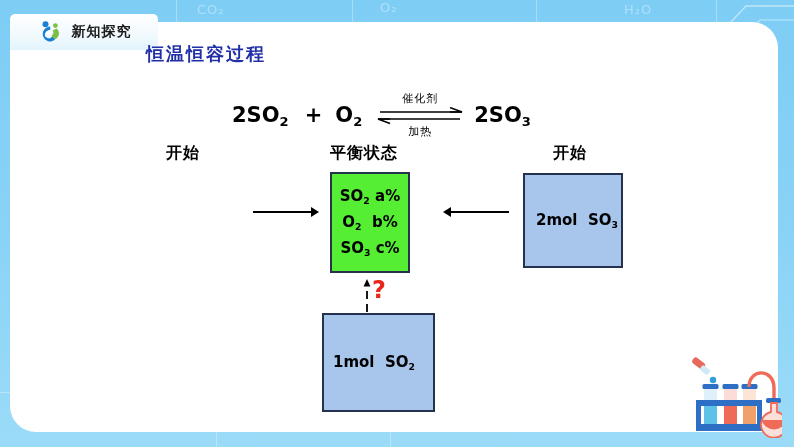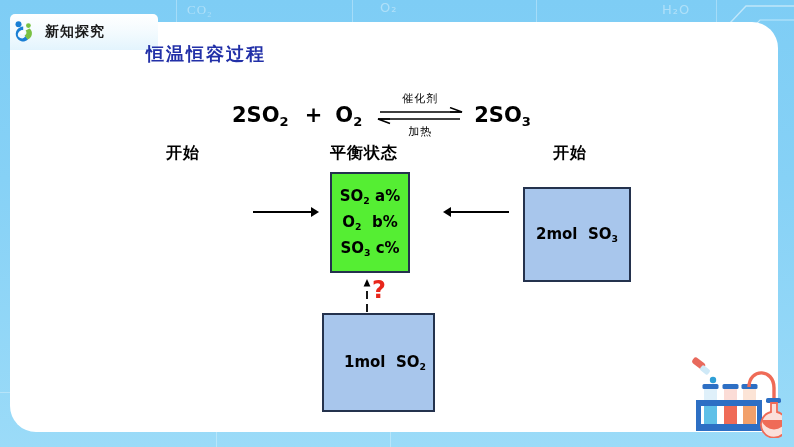--- a/index.html
+++ b/index.html
@@ -55,20 +55,21 @@
     position: absolute;
     left: 10px;
     top: 14px;
     width: 148px;
     height: 36px;
     background: linear-gradient(180deg, #ffffff 0%, #f2fafe 55%, #e3f4fd 100%);
     border-radius: 5px 5px 0 0;
     display: flex;
     align-items: center;
     box-sizing: border-box;
+    justify-content: center;
   }
   #logo-icon {
     width: 26px;
     height: 26px;
     flex: 0 0 26px;
     position: relative;
   }
   #header-label {
     margin-left: 9px;
     font-family: "DejaVu Sans", sans-serif;
@@ -171,29 +172,29 @@
 
   
   #box-center {
     left: 330px; top: 172px; width: 80px; height: 101px;
     align-items: center; gap: 11px;
   }
   #caption-center { left: 330px; top: 143px; }
 
   
   #box-right {
-    left: 523px; top: 187px; width: 108px; height: 95px;
+    left: 523px; top: 173px; width: 100px; height: 95px;
     padding-left: 11px;
   }
   #caption-right { left: 553px; top: 143px; }
 
   
   #box-bottom {
     left: 322px; top: 313px; width: 113px; height: 99px;
-    padding-left: 20px; gap: 5px;
+    padding-left: 9px; gap: 5px;
   }
 
   
   .arrow-h { position: absolute; }
   #arrow-left-to-center { left: 253px; top: 205px; }
   #arrow-right-to-center { left: 443px; top: 205px; }
   #arrow-dashed-up { position: absolute; left: 362px; top: 279px; }
 
   #question-mark {
     position: absolute;
@@ -212,23 +213,23 @@
     top: 354px;
     width: 96px;
     height: 84px;
   }
 </style>
 </head>
 <body>
 
 <div id="slide">
 
-  <div class="watermark" style="left:187px; top:2px;font-family:Liberation Serif, serif;">CO₂</div>
+  <div class="watermark" style="left:197px; top:2px;">CO₂</div>
   <div class="watermark" style="left:380px; top:0px;">O₂</div>
-  <div class="watermark" style="left:662px; top:2px;">H₂O</div>
+  <div class="watermark" style="left:624px; top:2px;">H₂O</div>
   <div class="wm-line" style="left:176px; top:0px; width:1px; height:24px;"></div>
   <div class="wm-line" style="left:352px; top:0px; width:1px; height:22px;"></div>
   <div class="wm-line" style="left:536px; top:0px; width:1px; height:22px;"></div>
   <div class="wm-line" style="left:716px; top:0px; width:1px; height:22px;"></div>
   <div class="wm-line" style="left:216px; top:432px; width:1px; height:15px;"></div>
   <div class="wm-line" style="left:390px; top:432px; width:1px; height:15px;"></div>
   <div class="wm-line" style="left:0px; top:392px; width:18px; height:1px;"></div>
 
   <svg width="120" height="60" style="position:absolute; right:0; top:0; opacity:0.5;">
     <polyline points="40,40 72,6 120,6" fill="none" stroke="#ffffff" stroke-width="1.4"></polyline>

